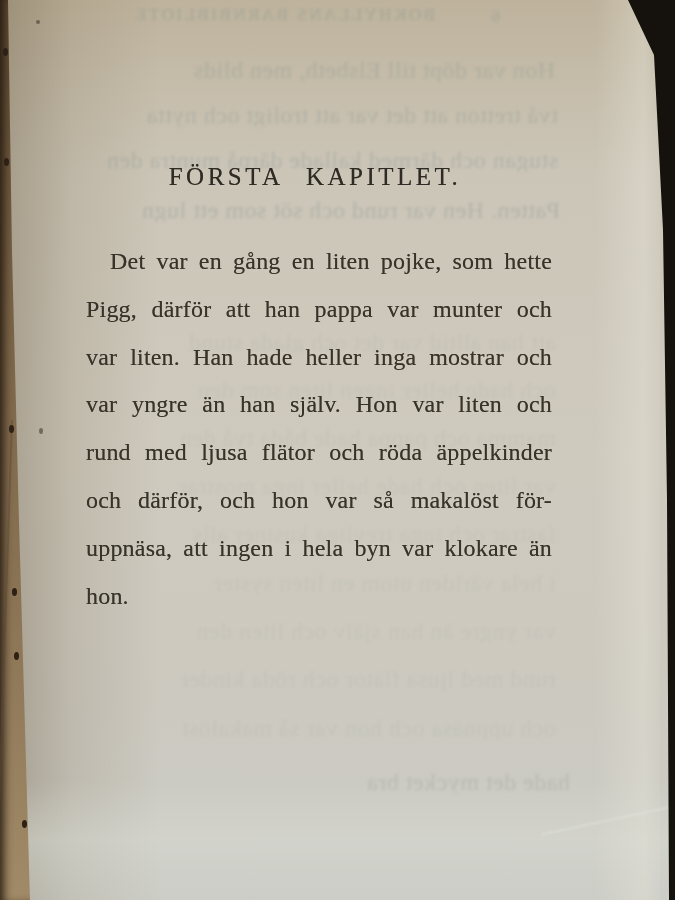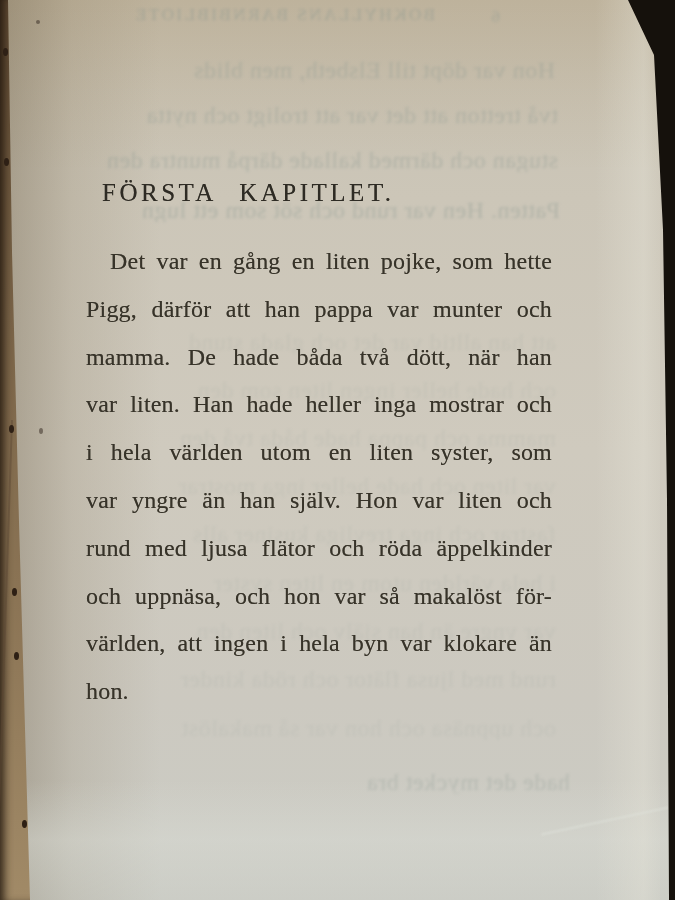--- a/index.html
+++ b/index.html
@@ -52,22 +52,22 @@
   .bl10{top:474px;left:86px;width:470px;opacity:.12;}
   .bl11{top:522px;left:86px;width:470px;opacity:.12;}
   .bl12{top:571px;left:86px;width:470px;opacity:.13;}
   .bl13{top:619px;left:86px;width:470px;opacity:.12;}
   .bl14{top:667px;left:86px;width:470px;opacity:.13;}
   .bl15{top:716px;left:86px;width:470px;opacity:.12;}
   .bl16{top:770px;left:325px;width:245px;opacity:.30;}
 
   
   .heading{
-    position:absolute;top:163px;left:86px;width:458px;margin:16px;
-    font-weight:normal;
+    position:absolute;top:163px;left:86px;width:458px;margin:0;
+    text-align:center;font-weight:normal;
     font-size:25px;letter-spacing:3.5px;word-spacing:14px;
     color:var(--heading_ink);
     text-shadow:0 0 .6px rgba(46,43,36,.65);
   }
   .bodytext{position:absolute;left:86px;top:238px;width:466px;}
   .line{
     height:47.8px;line-height:47.8px;
     font-size:24px;color:var(--ink);
     text-align:justify;text-align-last:justify;
     word-spacing:2px;letter-spacing:.2px;
@@ -135,27 +135,25 @@
     <div class="bl bl14">rund med ljusa flätor och röda kinder</div>
     <div class="bl bl15">och uppnäsa och hon var så makalöst</div>
     <div class="bl bl16">hade det mycket bra</div>
   </div>
 
   <h1 class="heading">FÖRSTA  KAPITLET.</h1>
 
   <div class="bodytext">
     <div class="line first">Det var en gång en liten pojke, som hette</div>
     <div class="line">Pigg, därför att han pappa var munter och</div>
-    <div class="line">mamma. De hade båda två dött, när han</div>
     <div class="line">var liten. Han hade heller inga mostrar och</div>
-    <div class="line">i hela världen utom en liten syster, som</div>
     <div class="line">var yngre än han själv. Hon var liten och</div>
     <div class="line">rund med ljusa flätor och röda äppelkinder</div>
-    <div class="line">och uppnäsa, och hon var så makalöst för-</div>
-    <div class="line">världen, att ingen i hela byn var klokare än</div>
+    <div class="line">och därför, och hon var så makalöst för-</div>
+    <div class="line">uppnäsa, att ingen i hela byn var klokare än</div>
     <div class="line last">hon.</div>
   </div>
 
   <div class="binding"></div>
   <div class="seam"></div>
   <span class="stitch st1"></span>
   <span class="stitch st2"></span>
   <span class="stitch st3"></span>
   <span class="stitch st4"></span>
   <span class="stitch st5"></span>

